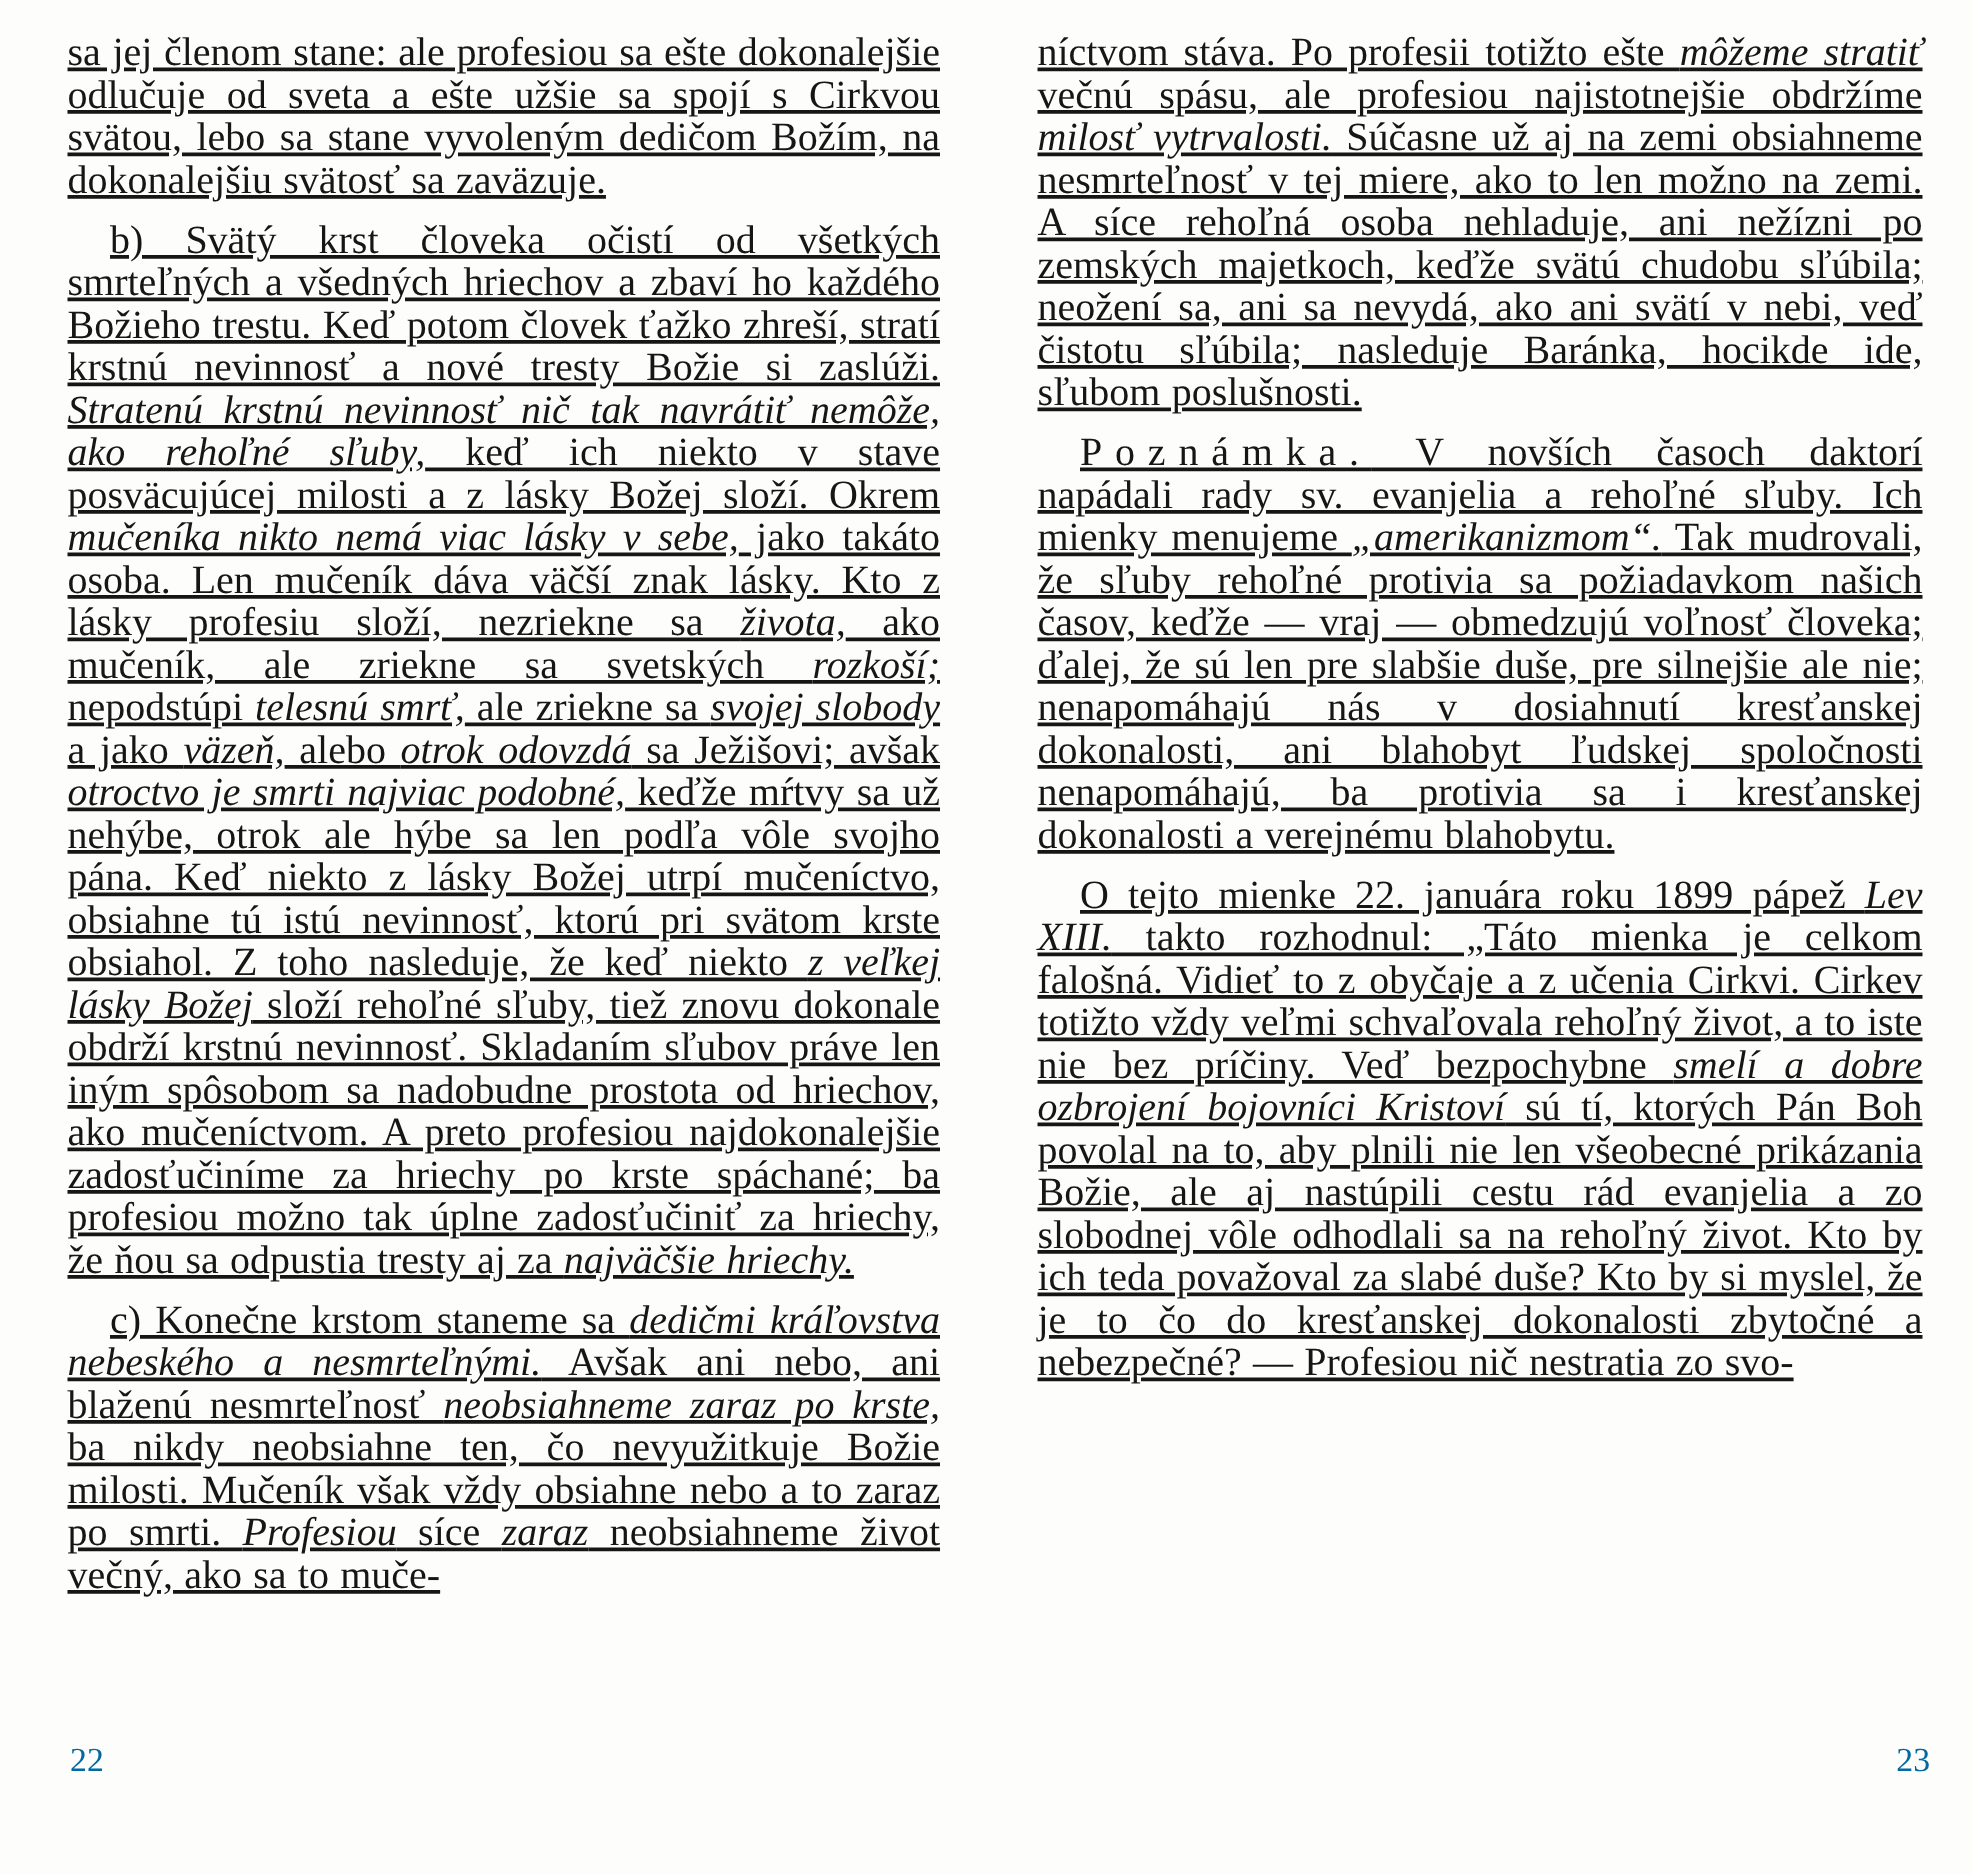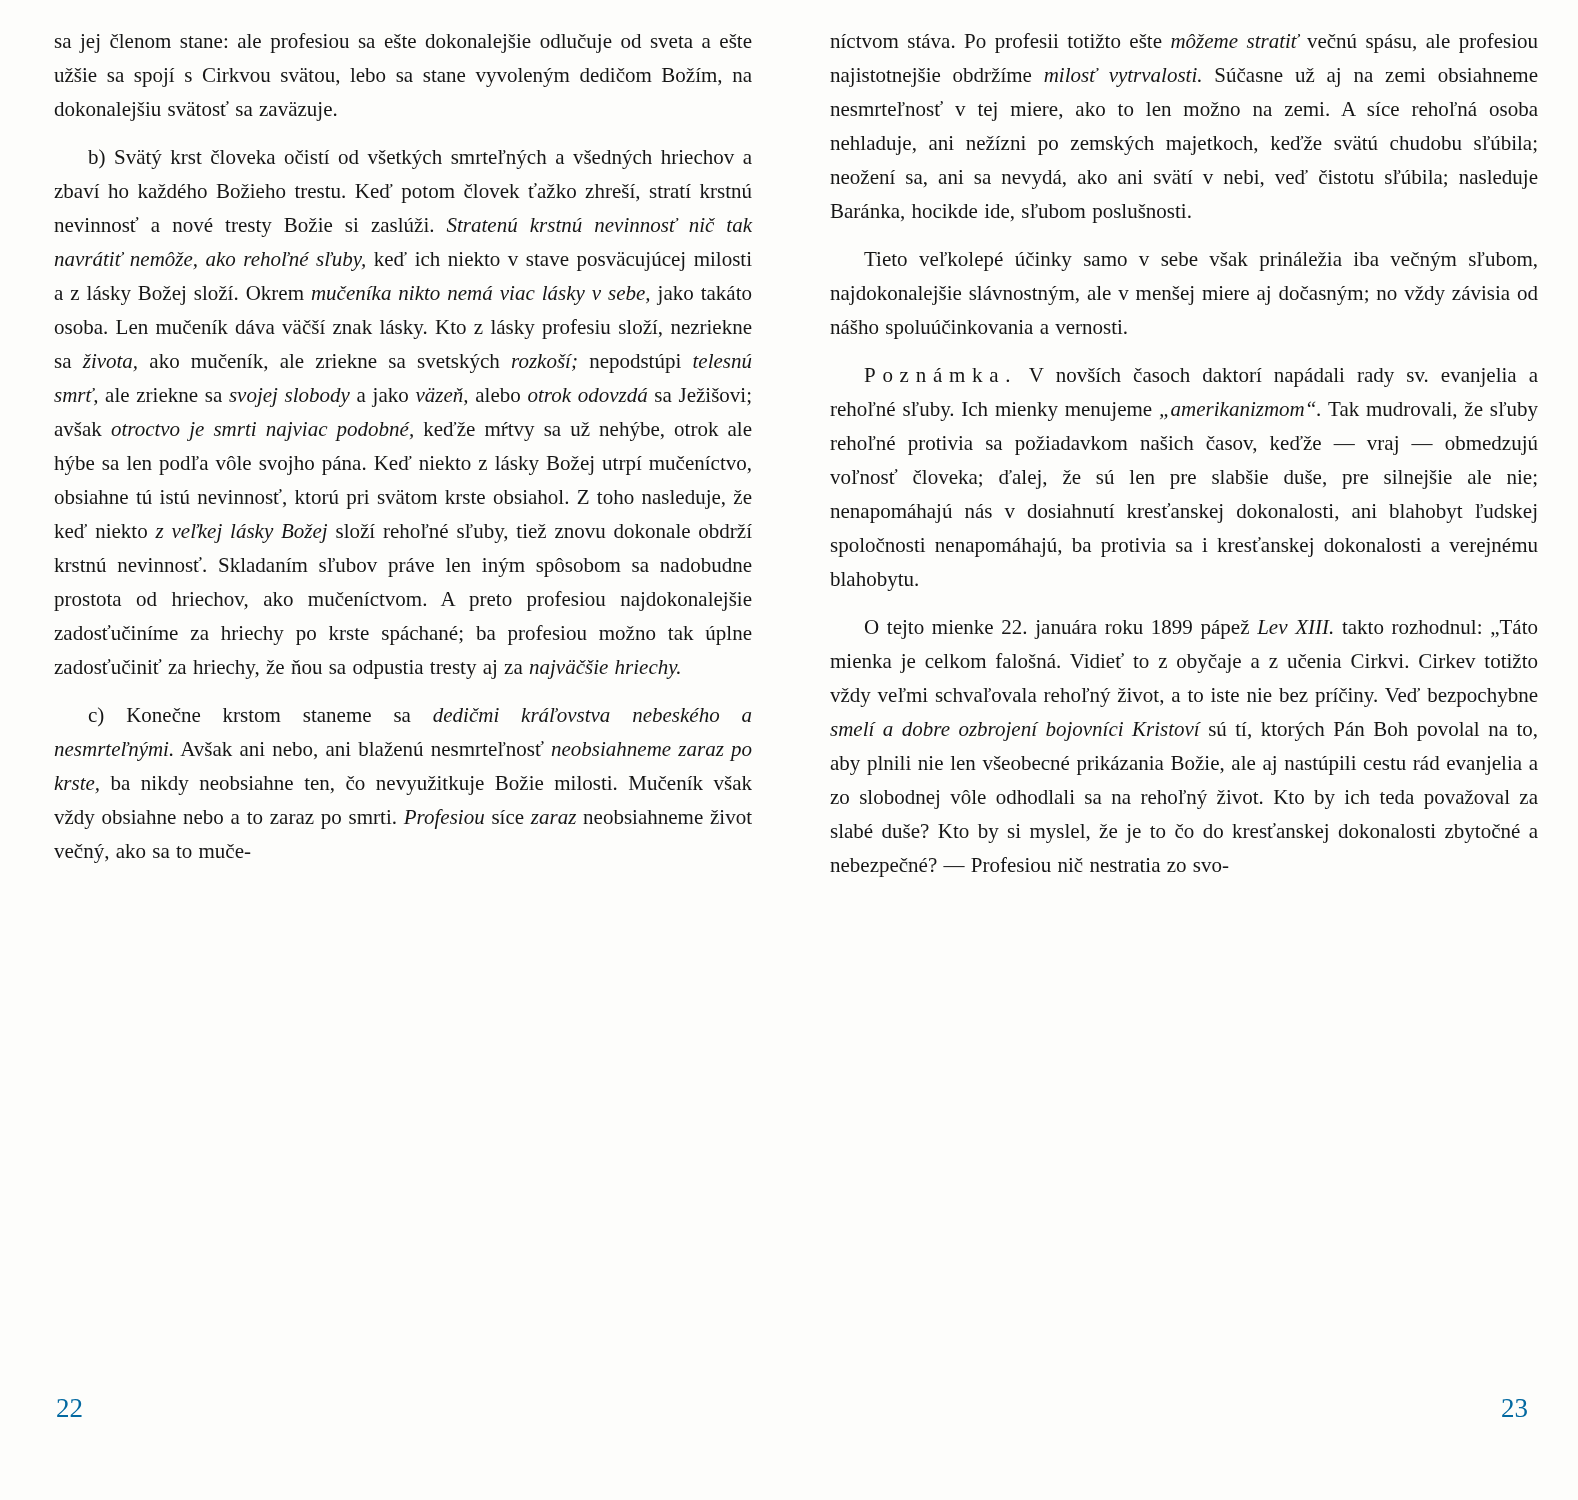--- a/index.html
+++ b/index.html
@@ -22,55 +22,55 @@
   }
   .page {
     position: relative;
     box-sizing: border-box;
     height: 100%;
   }
   .page.left  { width: 790px; padding: 24px 38px 0 54px; }
   .page.right { width: 788px; padding: 24px 40px 0 40px; }
   .page-text p {
     margin: 0 0 14px 0;
-    font-size: 21px;
+    font-size: 32px;
     line-height: 34px;
     text-align: justify;
     word-spacing: 1px;
+    text-decoration: underline;
   }
   .page-text p.indent { text-indent: 34px; }
   .seg-normal { font-style: normal; }
   .seg-italic { font-style: italic; }
   .seg-spaced { letter-spacing: 0.32em; }
   .page-number {
     position: absolute;
     bottom: 76px;
     font-size: 27px;
     color: #0369a1;
   }
   .num-left  { left: 56px; }
-  .num-right { right: 50px; text-align: center; }
+  .num-right { right: 34px; text-align: center; }
 </style>
 </head>
 <body>
 
 <div class="spread">
 
   <div class="page left">
     <div class="page-text">
         <p class=""><span class="seg-normal">sa jej členom stane: ale profesiou sa ešte dokonalejšie odlučuje od sveta a ešte užšie sa spojí s Cirkvou svätou, lebo sa stane vyvoleným dedičom Božím, na dokonalejšiu svätosť sa zaväzuje.</span></p>
         <p class="indent"><span class="seg-normal">b) Svätý krst človeka očistí od všetkých smrteľných a všedných hriechov a zbaví ho každého Božieho trestu. Keď potom človek ťažko zhreší, stratí krstnú nevinnosť a nové tresty Božie si zaslúži. </span><span class="seg-italic">Stratenú krstnú nevinnosť nič tak navrátiť nemôže, ako rehoľné sľuby,</span><span class="seg-normal"> keď ich niekto v stave posväcujúcej milosti a z lásky Božej složí. Okrem </span><span class="seg-italic">mučeníka nikto nemá viac lásky v sebe,</span><span class="seg-normal"> jako takáto osoba. Len mučeník dáva väčší znak lásky. Kto z lásky profesiu složí, nezriekne sa </span><span class="seg-italic">života,</span><span class="seg-normal"> ako mučeník, ale zriekne sa svetských </span><span class="seg-italic">rozkoší;</span><span class="seg-normal"> nepodstúpi </span><span class="seg-italic">telesnú smrť,</span><span class="seg-normal"> ale zriekne sa </span><span class="seg-italic">svojej slobody</span><span class="seg-normal"> a jako </span><span class="seg-italic">väzeň,</span><span class="seg-normal"> alebo </span><span class="seg-italic">otrok odovzdá</span><span class="seg-normal"> sa Ježišovi; avšak </span><span class="seg-italic">otroctvo je smrti najviac podobné,</span><span class="seg-normal"> keďže mŕtvy sa už nehýbe, otrok ale hýbe sa len podľa vôle svojho pána. Keď niekto z lásky Božej utrpí mučeníctvo, obsiahne tú istú nevinnosť, ktorú pri svätom krste obsiahol. Z toho nasleduje, že keď niekto </span><span class="seg-italic">z veľkej lásky Božej</span><span class="seg-normal"> složí rehoľné sľuby, tiež znovu dokonale obdrží krstnú nevinnosť. Skladaním sľubov práve len iným spôsobom sa nadobudne prostota od hriechov, ako mučeníctvom. A preto profesiou najdokonalejšie zadosťučiníme za hriechy po krste spáchané; ba profesiou možno tak úplne zadosťučiniť za hriechy, že ňou sa odpustia tresty aj za </span><span class="seg-italic">najväčšie hriechy.</span></p>
         <p class="indent"><span class="seg-normal">c) Konečne krstom staneme sa </span><span class="seg-italic">dedičmi kráľovstva nebeského a nesmrteľnými.</span><span class="seg-normal"> Avšak ani nebo, ani blaženú nesmrteľnosť </span><span class="seg-italic">neobsiahneme zaraz po krste,</span><span class="seg-normal"> ba nikdy neobsiahne ten, čo nevyužitkuje Božie milosti. Mučeník však vždy obsiahne nebo a to zaraz po smrti. </span><span class="seg-italic">Profesiou</span><span class="seg-normal"> síce </span><span class="seg-italic">zaraz</span><span class="seg-normal"> neobsiahneme život večný, ako sa to muče-</span></p>
       </div>
     <div class="page-number num-left">22</div>
   </div>
 
   <div class="page right">
     <div class="page-text">
         <p class=""><span class="seg-normal">níctvom stáva. Po profesii totižto ešte </span><span class="seg-italic">môžeme stratiť</span><span class="seg-normal"> večnú spásu, ale profesiou najistotnejšie obdržíme </span><span class="seg-italic">milosť vytrvalosti.</span><span class="seg-normal"> Súčasne už aj na zemi obsiahneme nesmrteľnosť v tej miere, ako to len možno na zemi. A síce rehoľná osoba nehladuje, ani nežízni po zemských majetkoch, keďže svätú chudobu sľúbila; neožení sa, ani sa nevydá, ako ani svätí v nebi, veď čistotu sľúbila; nasleduje Baránka, hocikde ide, sľubom poslušnosti.</span></p>
-        <p class="indent"><span class="seg-normal">Tieto veľkolepé účinky samo v sebe však prináležia iba večným sľubom, najdokonalejšie slávnostným, ale v menšej miere aj dočasným; no vždy závisia od nášho spoluúčinkovania a vernosti.</span></p>
         <p class="indent"><span class="seg-spaced">Poznámka.</span><span class="seg-normal"> V novších časoch daktorí napádali rady sv. evanjelia a rehoľné sľuby. Ich mienky menujeme </span><span class="seg-italic">„amerikanizmom“.</span><span class="seg-normal"> Tak mudrovali, že sľuby rehoľné protivia sa požiadavkom našich časov, keďže — vraj — obmedzujú voľnosť človeka; ďalej, že sú len pre slabšie duše, pre silnejšie ale nie; nenapomáhajú nás v dosiahnutí kresťanskej dokonalosti, ani blahobyt ľudskej spoločnosti nenapomáhajú, ba protivia sa i kresťanskej dokonalosti a verejnému blahobytu.</span></p>
         <p class="indent"><span class="seg-normal">O tejto mienke 22. januára roku 1899 pápež </span><span class="seg-italic">Lev XIII.</span><span class="seg-normal"> takto rozhodnul: „Táto mienka je celkom falošná. Vidieť to z obyčaje a z učenia Cirkvi. Cirkev totižto vždy veľmi schvaľovala rehoľný život, a to iste nie bez príčiny. Veď bezpochybne </span><span class="seg-italic">smelí a dobre ozbrojení bojovníci Kristoví</span><span class="seg-normal"> sú tí, ktorých Pán Boh povolal na to, aby plnili nie len všeobecné prikázania Božie, ale aj nastúpili cestu rád evanjelia a zo slobodnej vôle odhodlali sa na rehoľný život. Kto by ich teda považoval za slabé duše? Kto by si myslel, že je to čo do kresťanskej dokonalosti zbytočné a nebezpečné? — Profesiou nič nestratia zo svo-</span></p>
       </div>
     <div class="page-number num-right">23</div>
   </div>
 
 </div>
 
 </body></html>

